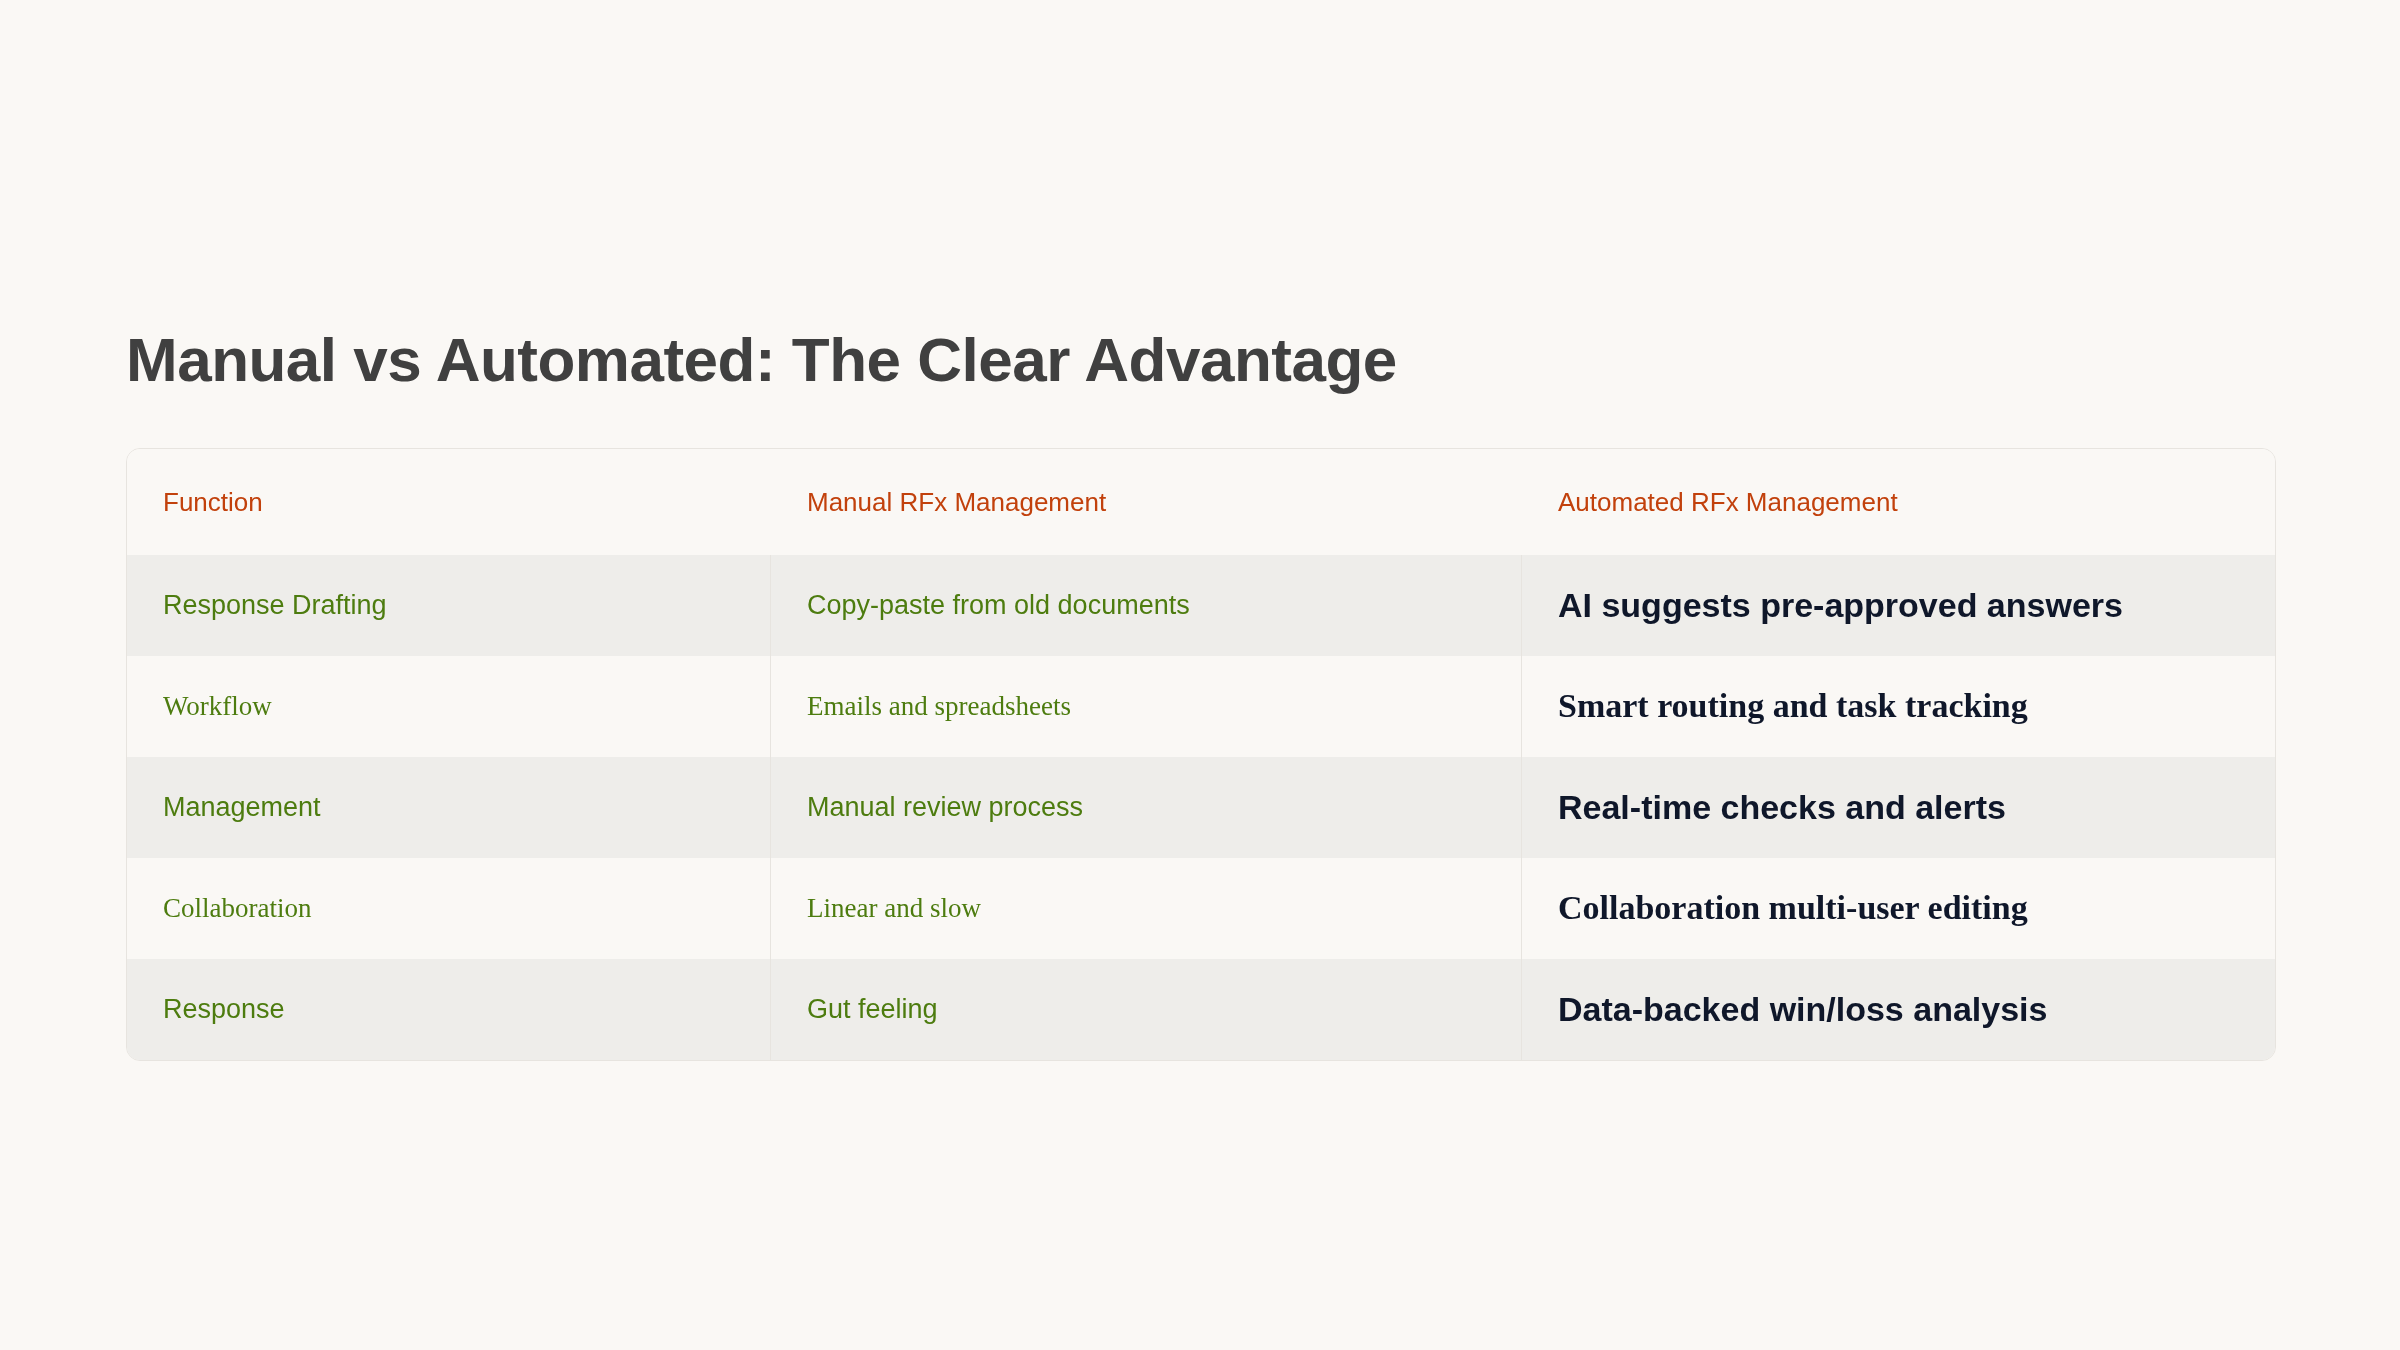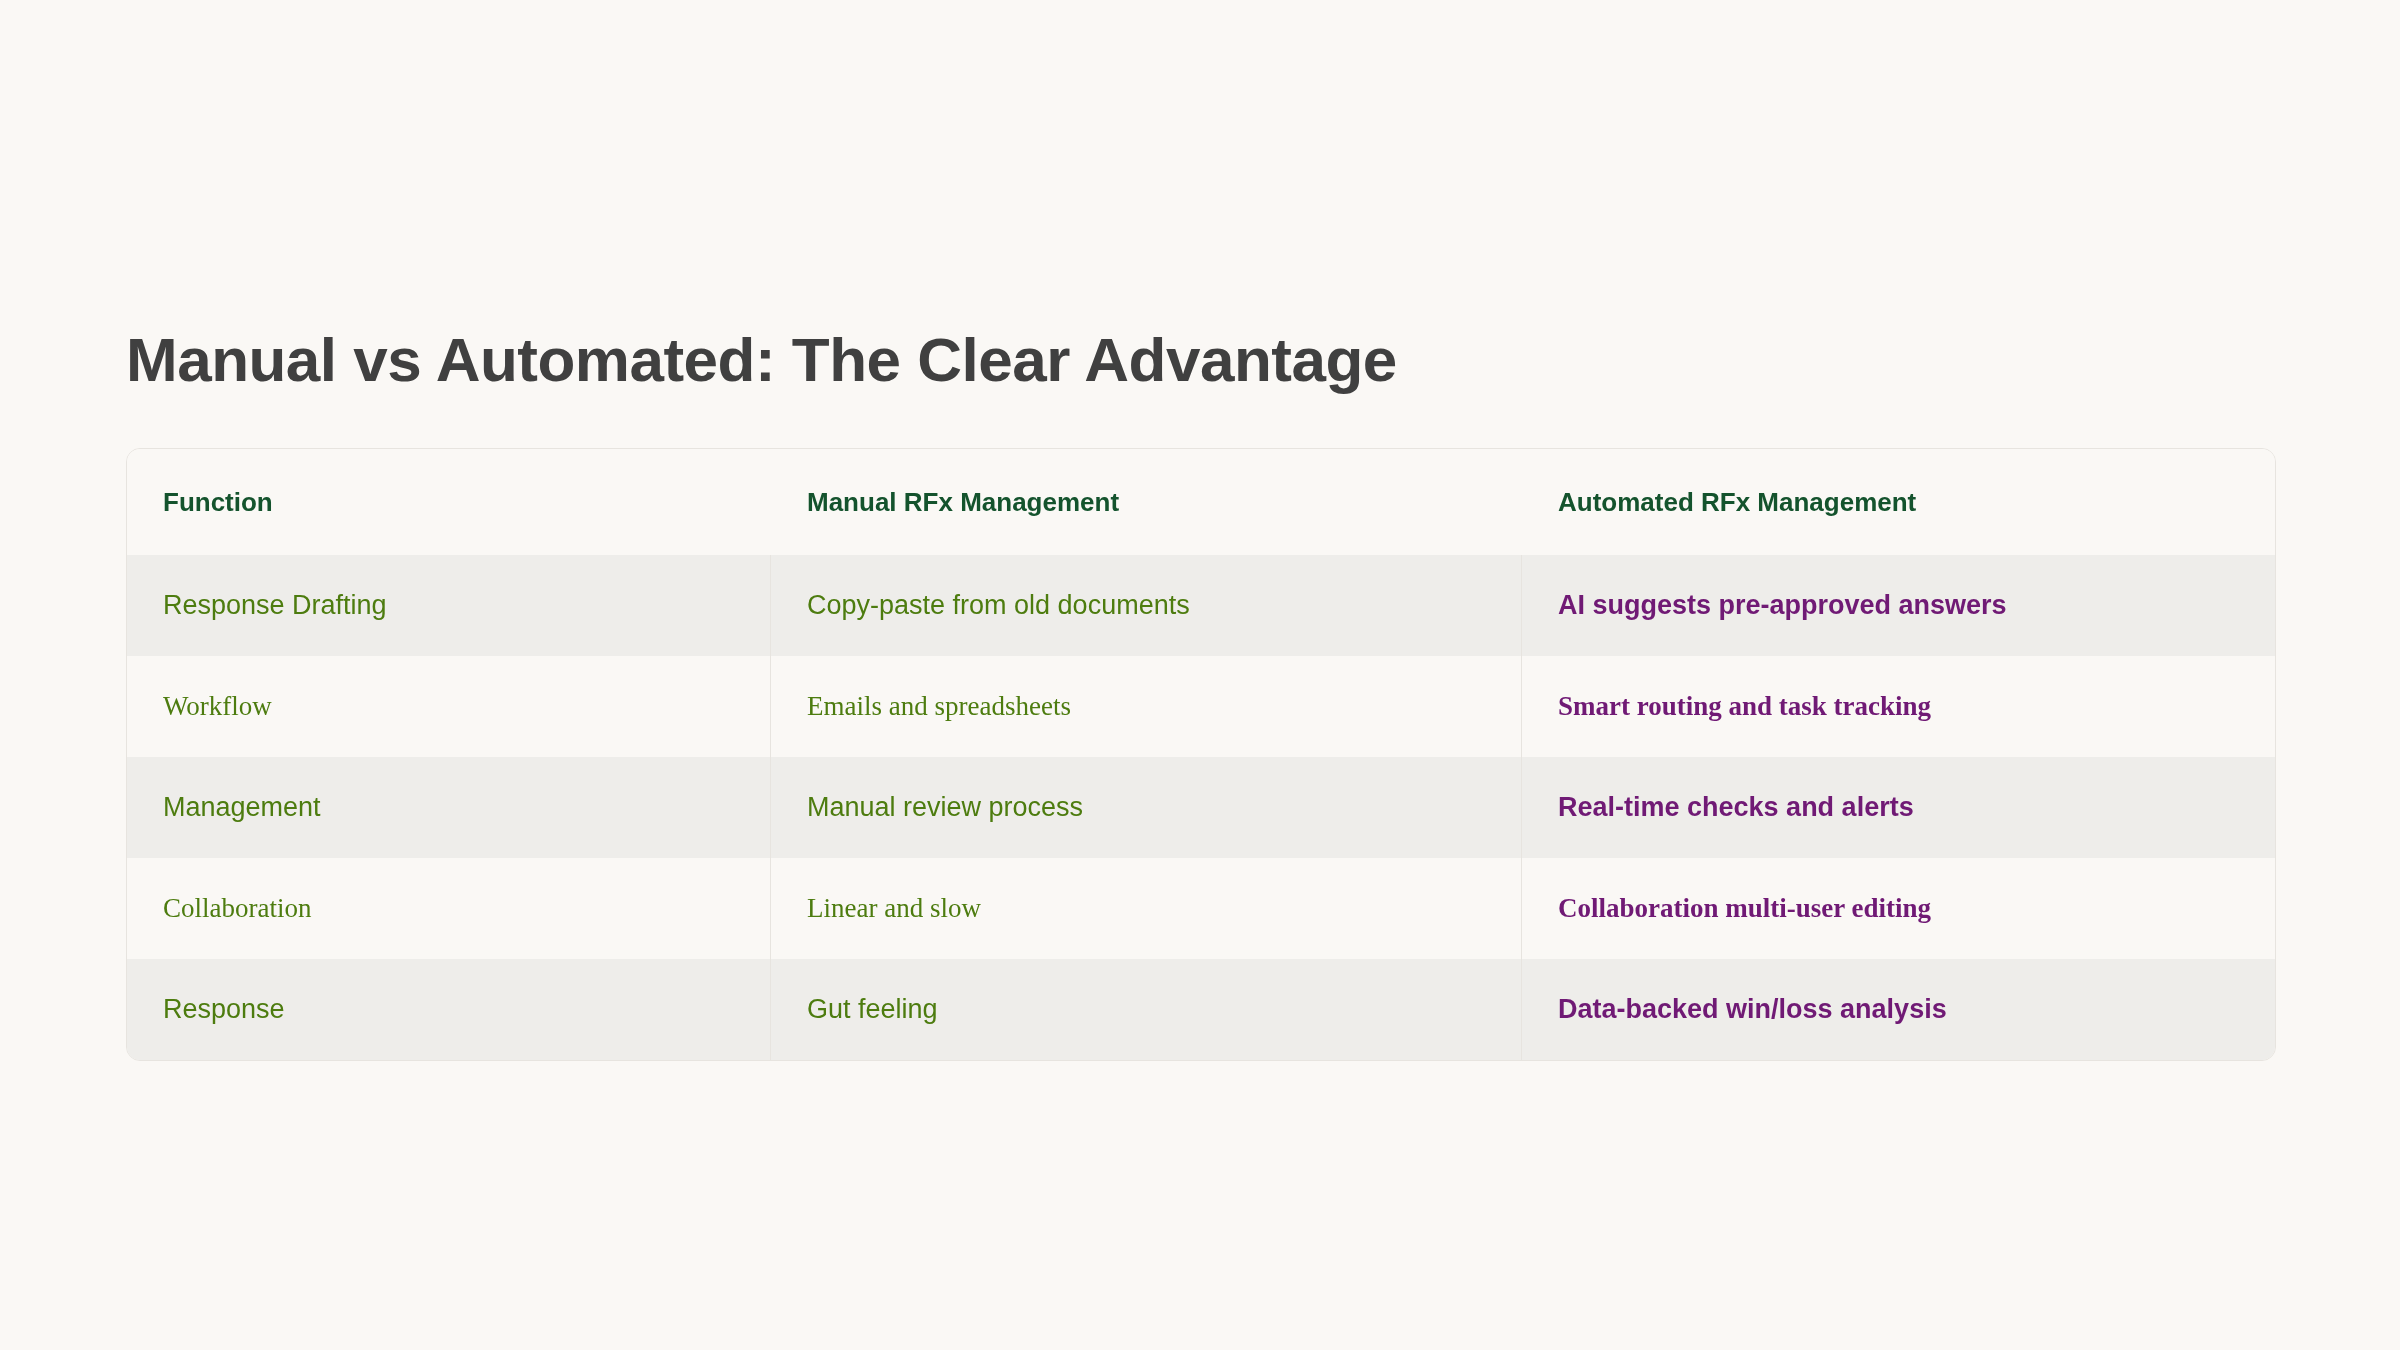--- a/index.html
+++ b/index.html
@@ -90,29 +90,29 @@
     border-left: 1px solid #e7e4df;
   }
 
   .col-automated {
     width: 754px;
     border-left: 1px solid #e7e4df;
   }
 
   .header-row .cell {
     font-size: 26px;
-    font-weight: 700;
-    color: #14532d;
+    font-weight: 400;
+    color: #c2410c;
     border-left-color: transparent;
   }
 
   .cell-automated-text {
     font-weight: 700;
-    color: #701a75;
-    font-size: 27px;
+    color: #0f172a;
+    font-size: 34px;
   }
 </style>
 </head>
 <body>
 
 <div class="page">
 
   <h1 class="page-title">Manual vs Automated: The Clear Advantage</h1>
 
   <div class="comparison-table">

